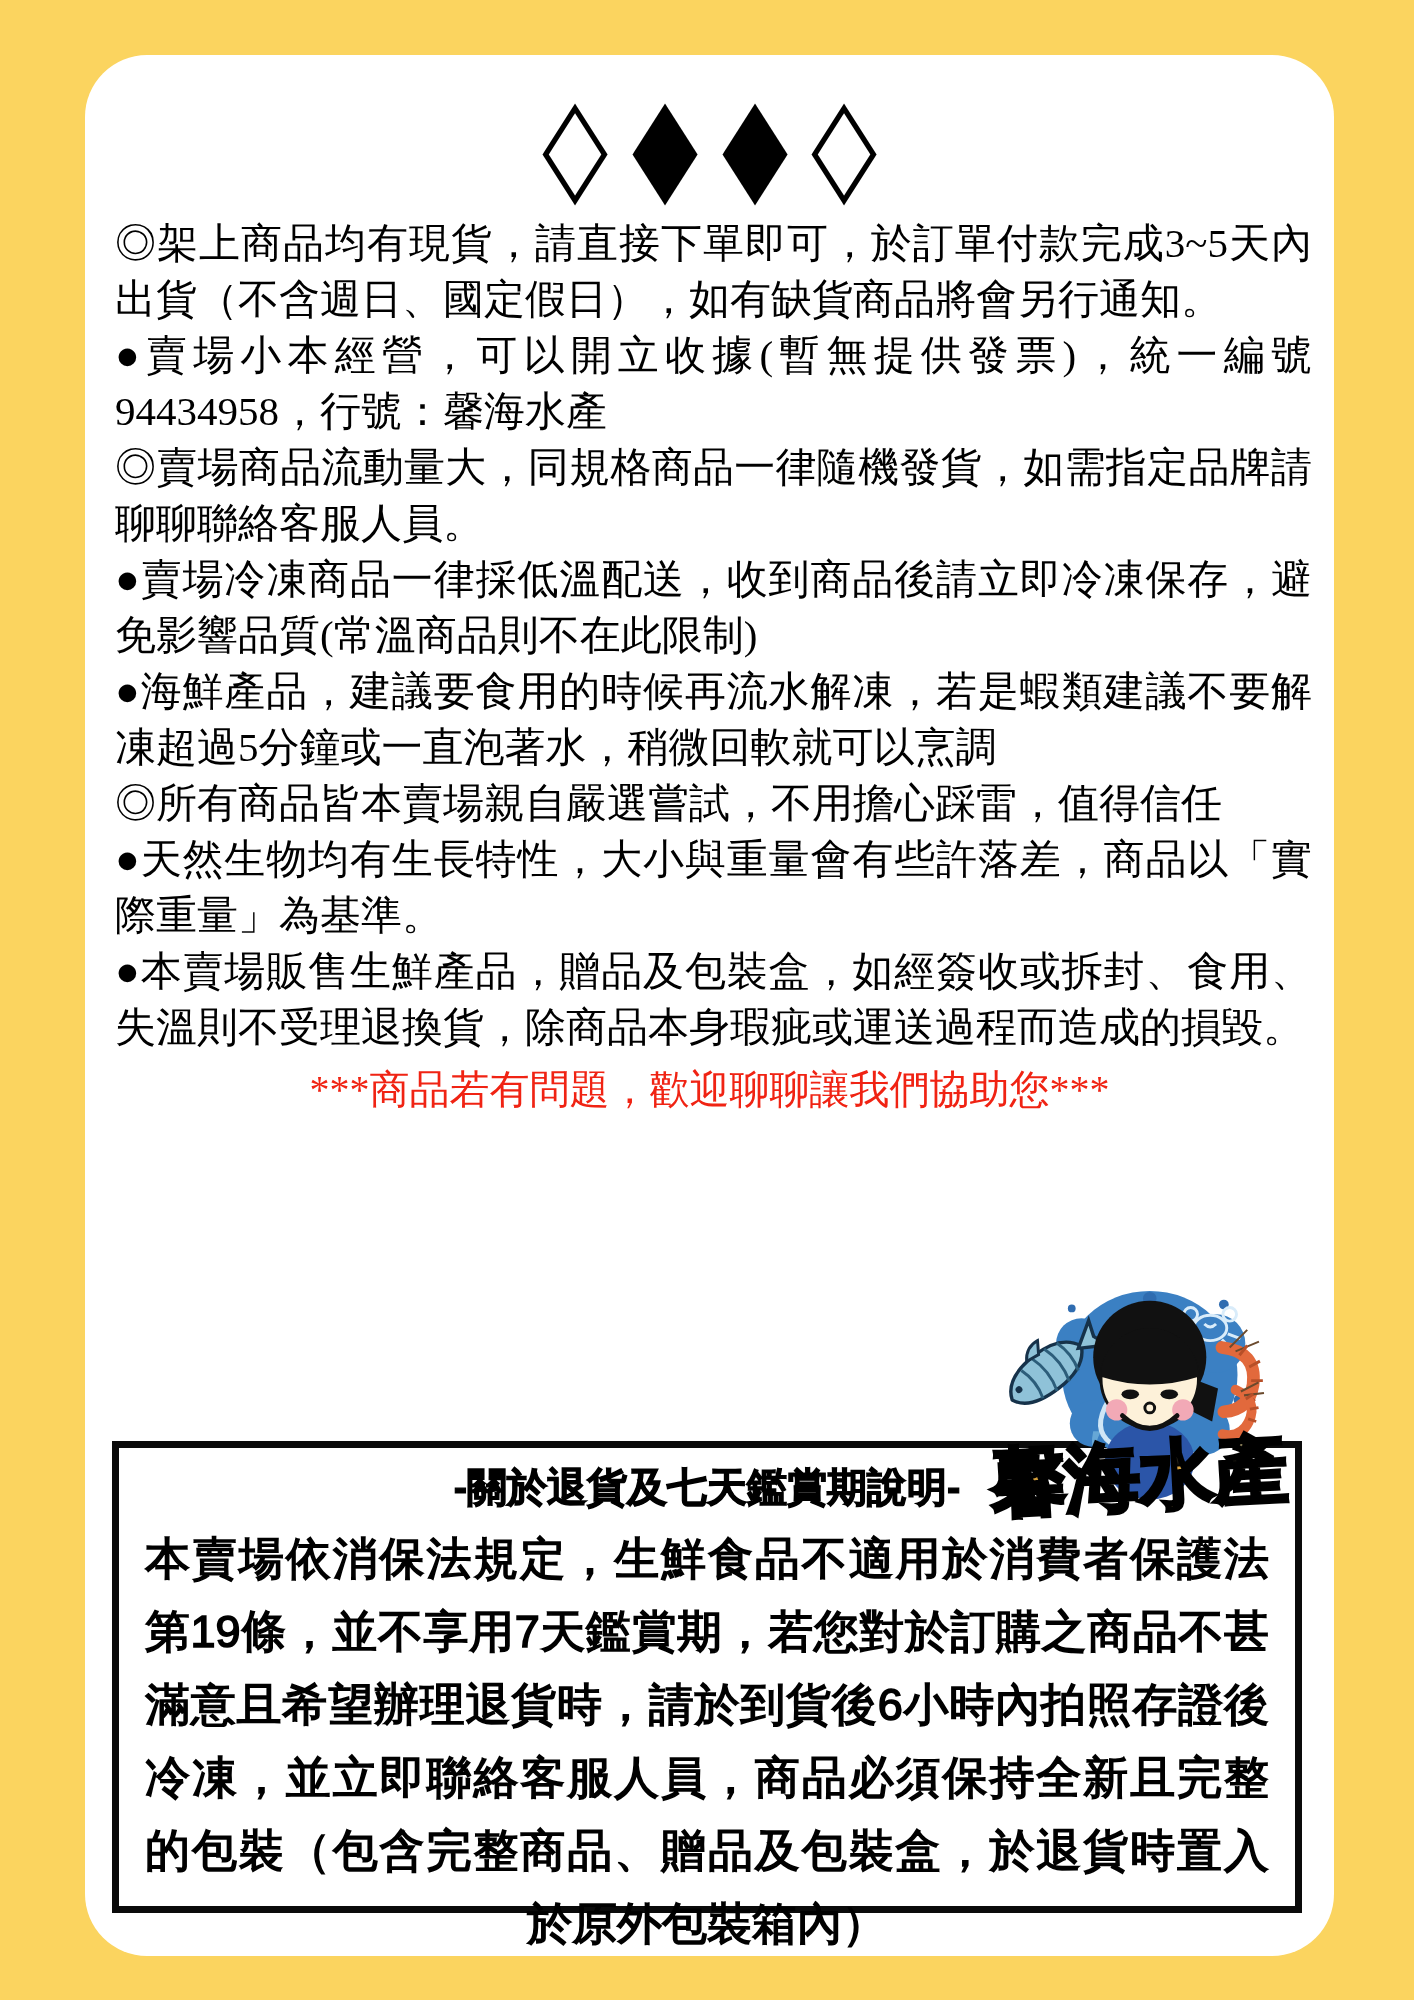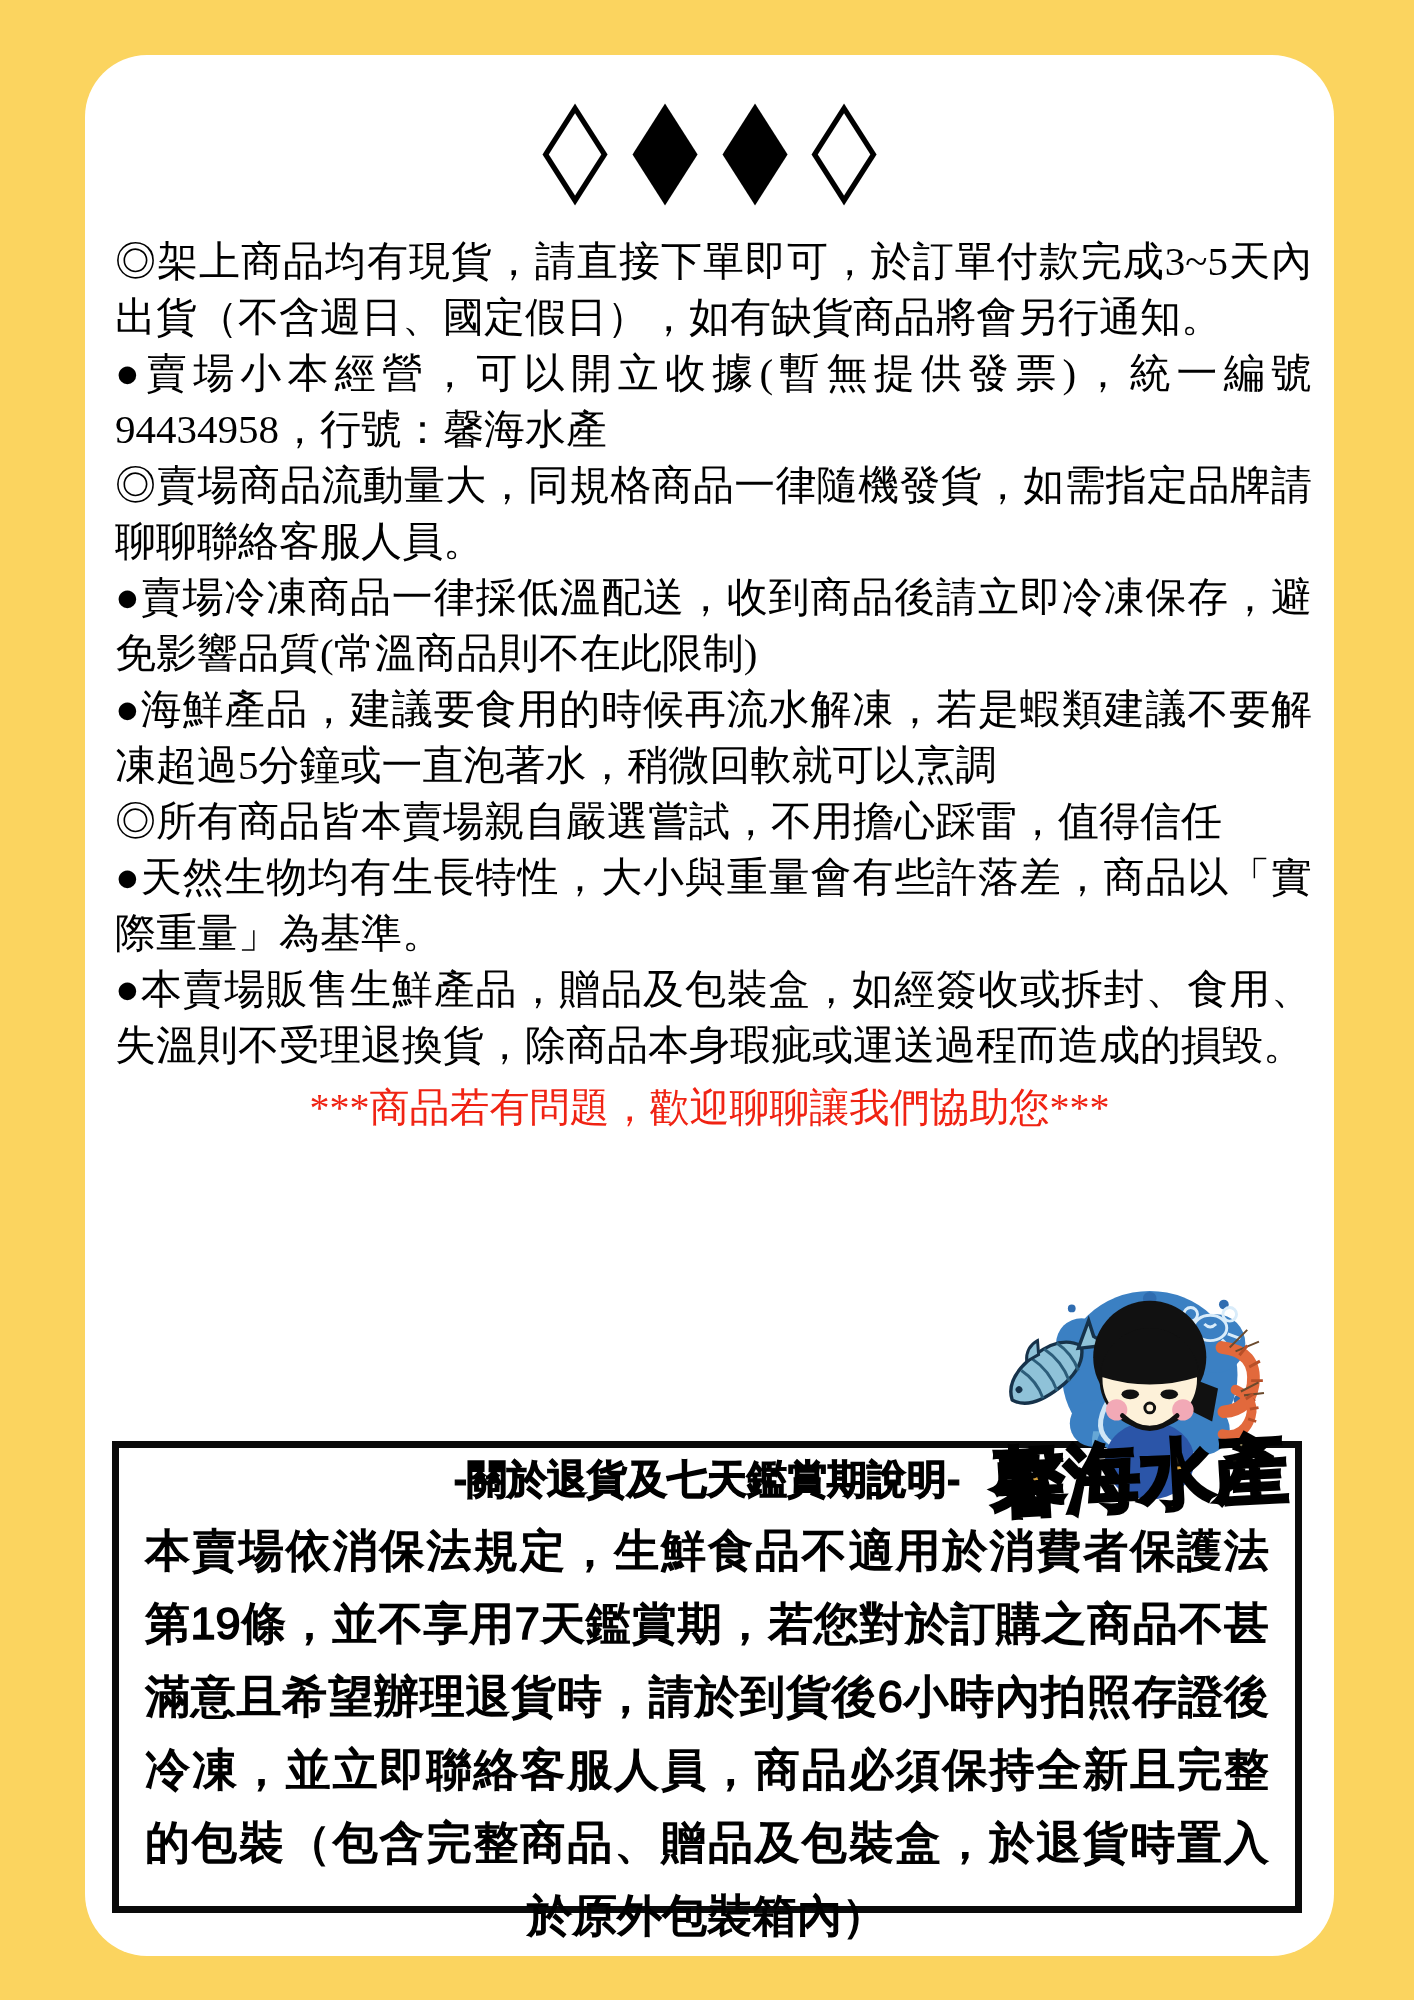--- a/index.html
+++ b/index.html
@@ -27,36 +27,36 @@
     font-size:104px;line-height:1;color:var(--ink);
     transform:scale(0.82,1.28);display:inline-block;
   }
   .page-title{
     font-size:96px;font-weight:900;letter-spacing:14px;color:var(--ink);
     -webkit-text-stroke:4px #000;
     margin:0 22px;line-height:1;
   }
   
   .notices{
-    margin-top:20px;padding:0 22px 0 30px;
+    margin-top:2px;padding:0 22px 0 30px;
     font-family:"Liberation Serif",serif;
     font-size:41px;line-height:56px;color:var(--ink);
     text-align:justify;text-justify:inter-character;
   }
   .notices p{margin:0;}
   .help-line{
     margin-top:8px;text-align:center;
     font-family:"Liberation Serif",serif;
     font-size:40px;line-height:54px;color:var(--red);
   }
   
   .return-box{
     position:absolute;left:27px;right:32px;top:1386px;height:472px;
     border:7px solid #0a0a0a;background:#fff;box-sizing:border-box;
-    padding:2px 26px 0 26px;z-index:1;
+    padding:10px 26px 0 26px;z-index:1;
   }
   .return-title{
     text-align:center;font-size:40px;font-weight:900;line-height:58px;
     color:var(--ink);margin:0;
     -webkit-text-stroke:1.2px #000;
   }
   .return-body{
     margin:6px 0 0 0;text-align:justify;text-justify:inter-character;
     -moz-text-align-last:center;text-align-last:center;
     font-size:45px;font-weight:400;line-height:73px;color:var(--ink);

